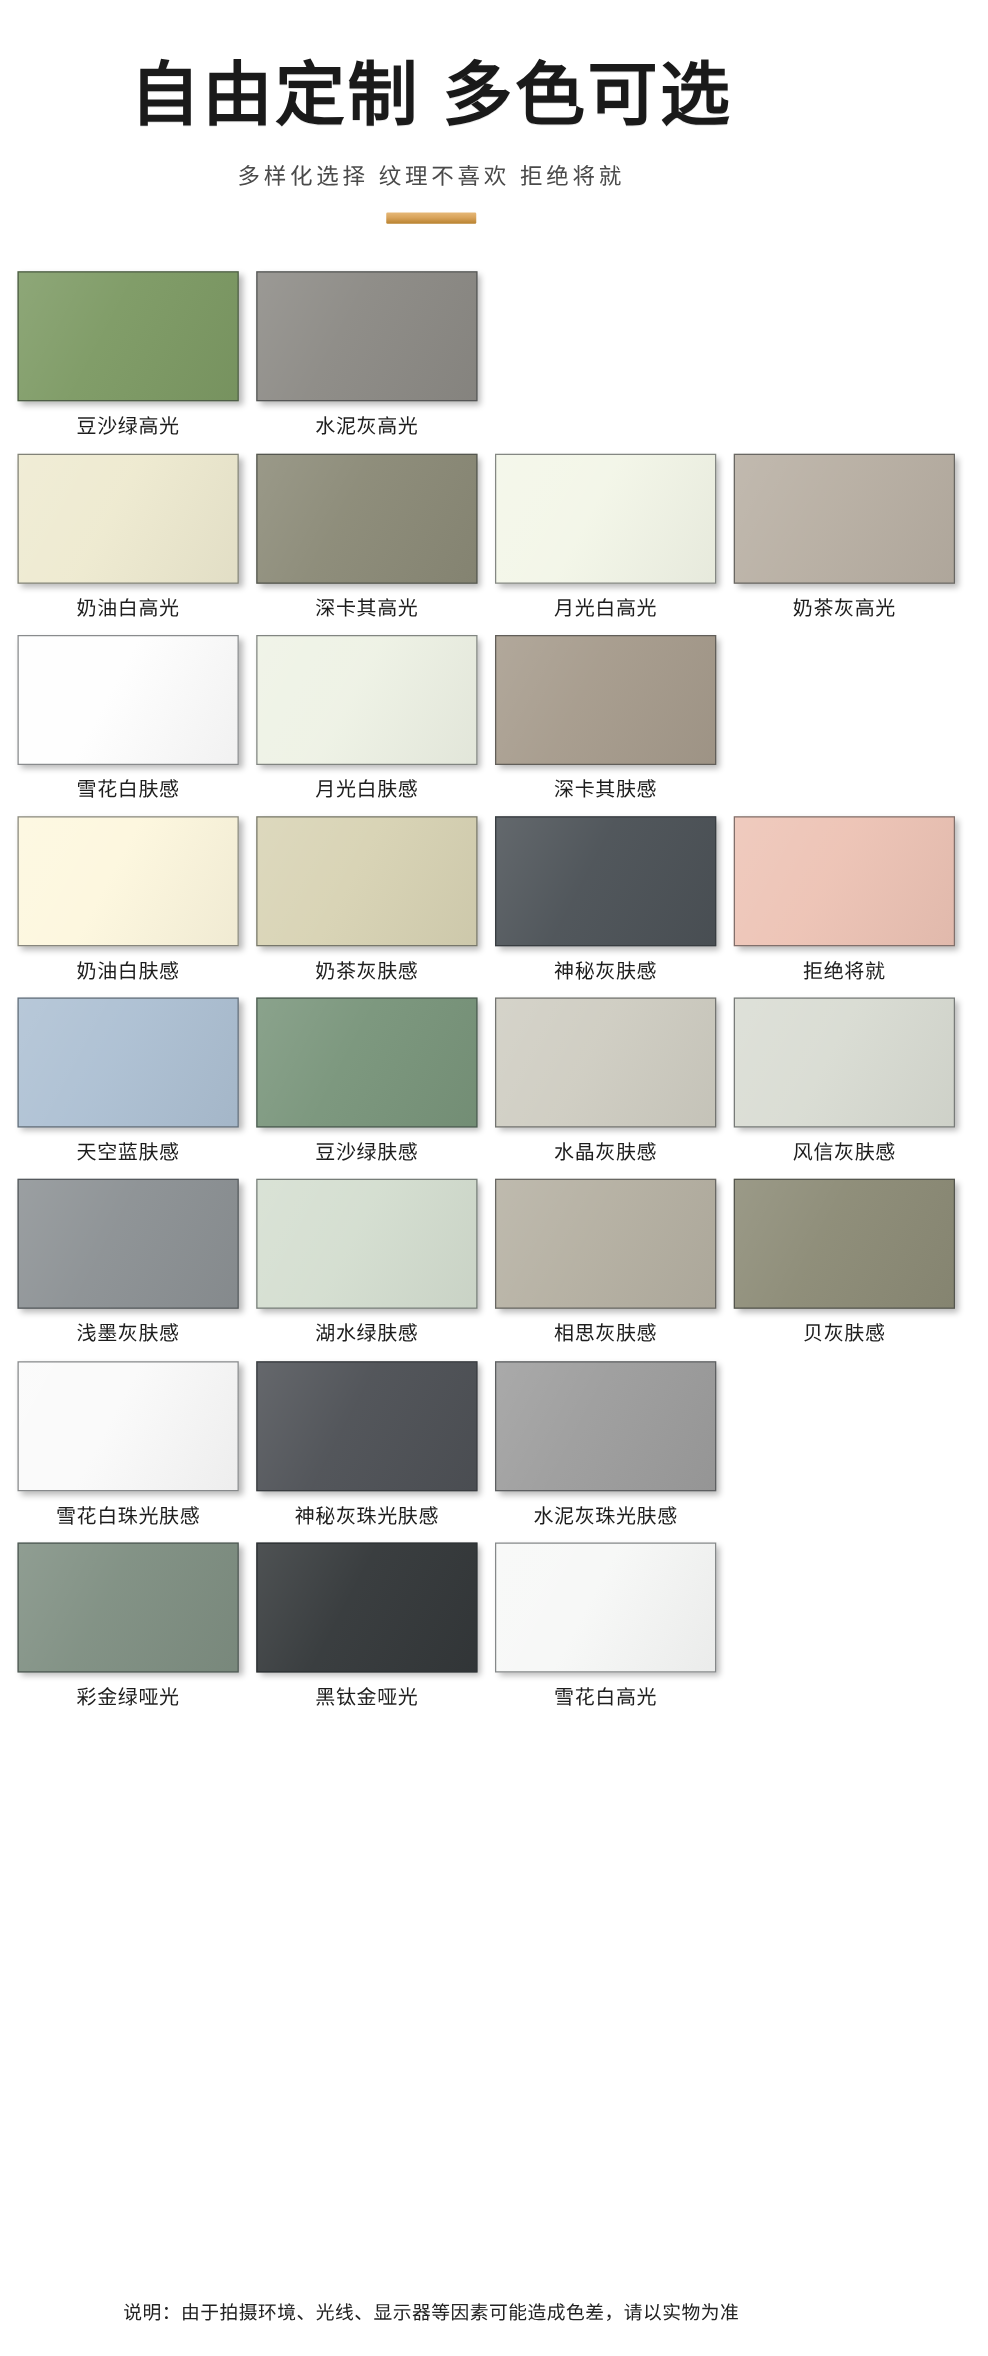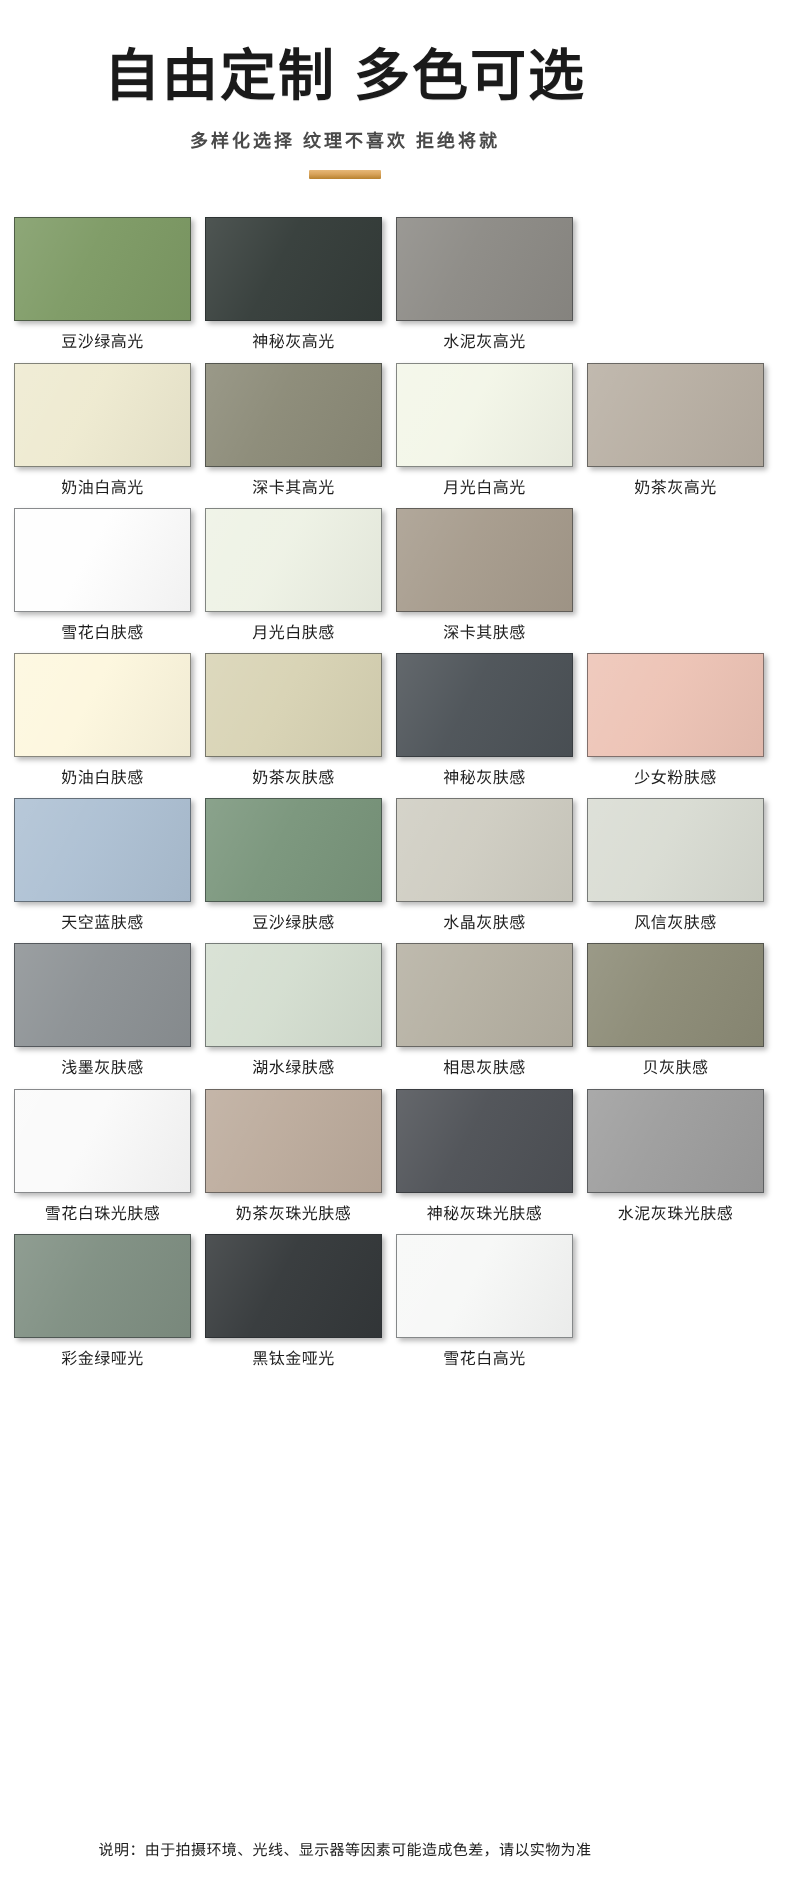--- a/index.html
+++ b/index.html
@@ -43,21 +43,21 @@
   }
   .main-title .gap {
     display: inline-block;
     width: 18px;
   }
   .sub-title {
     margin: 20px 0 0 0;
     font-size: 18px;
     letter-spacing: 3px;
     color: #4a4a4a;
-    font-weight: 700;
+    font-weight: 400;
   }
   .divider-wrap {
     margin-top: 18px;
     display: flex;
     justify-content: center;
   }
   .divider-bar {
     width: 72px;
     height: 9px;
     border-radius: 1px;
@@ -135,24 +135,20 @@
   </div>
 
   <div class="grid">
 
     <div class="grid-row">
       <div class="swatch-cell">
         <div class="swatch-chip" style="background-color: rgb(125, 154, 100);"></div>
         <div class="swatch-label">豆沙绿高光</div>
       </div>
       <div class="swatch-cell">
-        <div class="swatch-chip" style="background-color: rgb(52, 60, 57);"></div>
-        <div class="swatch-label">神秘灰高光</div>
-      </div>
-      <div class="swatch-cell">
         <div class="swatch-chip" style="background-color: rgb(140, 138, 133);"></div>
         <div class="swatch-label">水泥灰高光</div>
       </div>
     </div>
 
     <div class="grid-row">
       <div class="swatch-cell">
         <div class="swatch-chip" style="background-color: rgb(238, 234, 208);"></div>
         <div class="swatch-label">奶油白高光</div>
       </div>
@@ -193,21 +189,21 @@
       <div class="swatch-cell">
         <div class="swatch-chip" style="background-color: rgb(216, 211, 180);"></div>
         <div class="swatch-label">奶茶灰肤感</div>
       </div>
       <div class="swatch-cell">
         <div class="swatch-chip" style="background-color: rgb(76, 82, 87);"></div>
         <div class="swatch-label">神秘灰肤感</div>
       </div>
       <div class="swatch-cell">
         <div class="swatch-chip" style="background-color: rgb(237, 195, 181);"></div>
-        <div class="swatch-label">少女粉肤感</div>
+        <div class="swatch-label">拒绝将就</div>
       </div>
     </div>
 
     <div class="grid-row">
       <div class="swatch-cell">
         <div class="swatch-chip" style="background-color: rgb(173, 192, 211);"></div>
         <div class="swatch-label">天空蓝肤感</div>
       </div>
       <div class="swatch-cell">
         <div class="swatch-chip" style="background-color: rgb(121, 149, 123);"></div>
@@ -239,24 +235,20 @@
       <div class="swatch-cell">
         <div class="swatch-chip" style="background-color: rgb(140, 139, 118);"></div>
         <div class="swatch-label">贝灰肤感</div>
       </div>
     </div>
 
     <div class="grid-row">
       <div class="swatch-cell">
         <div class="swatch-chip" style="background-color: rgb(250, 250, 250);"></div>
         <div class="swatch-label">雪花白珠光肤感</div>
-      </div>
-      <div class="swatch-cell">
-        <div class="swatch-chip" style="background-color: rgb(188, 171, 156);"></div>
-        <div class="swatch-label">奶茶灰珠光肤感</div>
       </div>
       <div class="swatch-cell">
         <div class="swatch-chip" style="background-color: rgb(78, 81, 86);"></div>
         <div class="swatch-label">神秘灰珠光肤感</div>
       </div>
       <div class="swatch-cell">
         <div class="swatch-chip" style="background-color: rgb(157, 157, 157);"></div>
         <div class="swatch-label">水泥灰珠光肤感</div>
       </div>
     </div>

